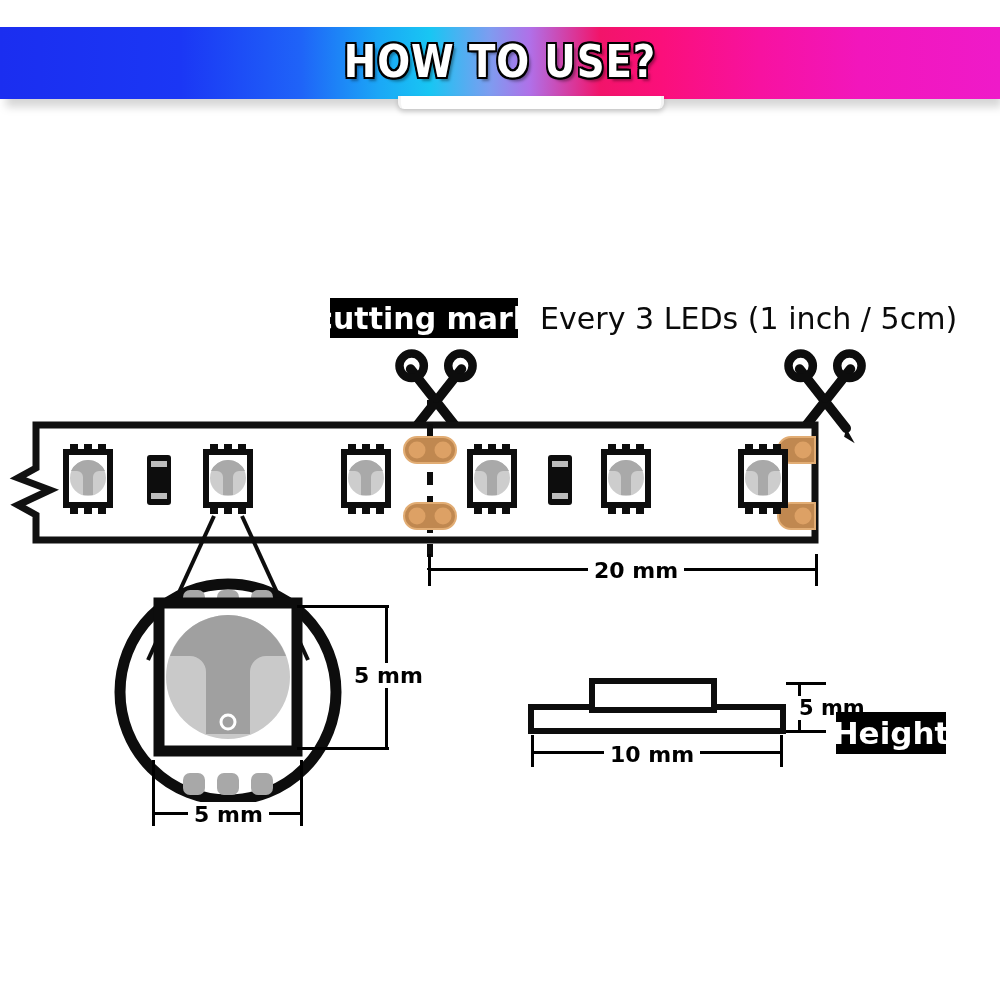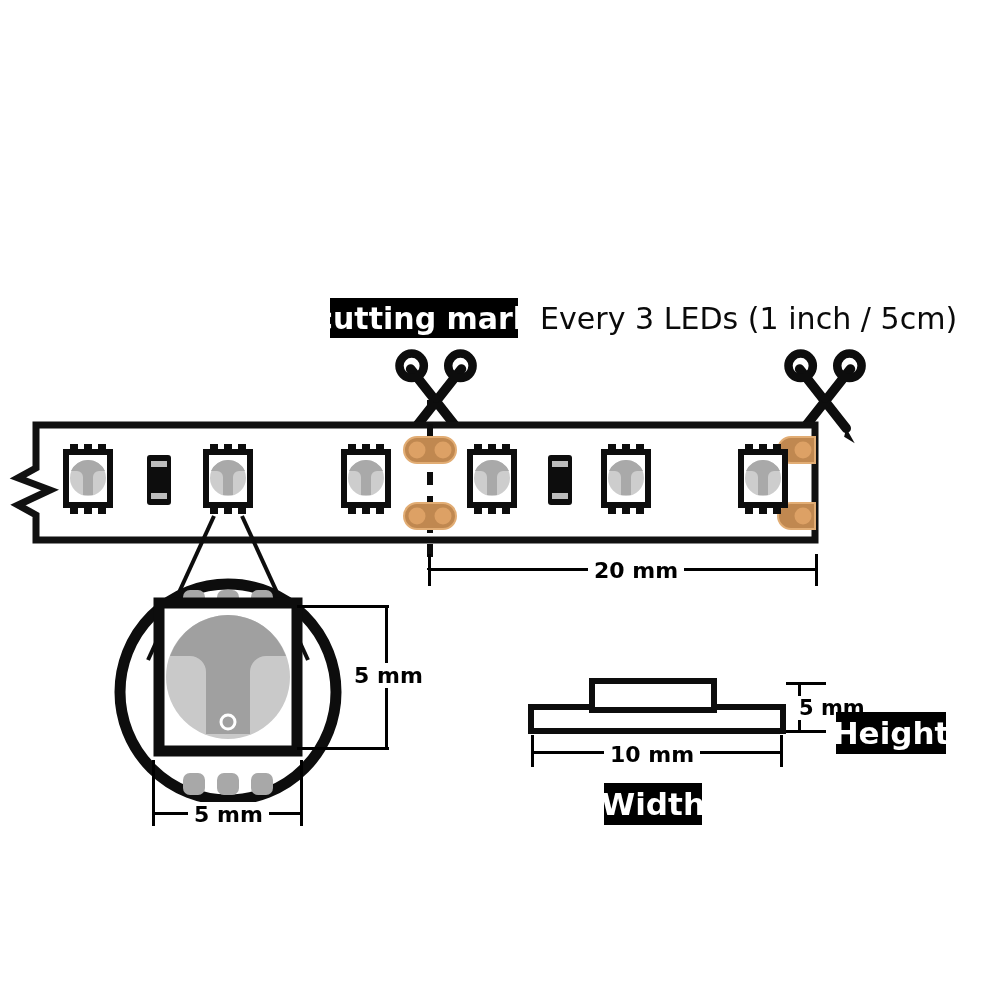--- a/index.html
+++ b/index.html
@@ -122,20 +122,26 @@
   .hline { position: absolute; background: #000; height: 3px; }
   .vline { position: absolute; background: #000; width: 3px; }
 
   svg { display:block; position:absolute; left:0; top:0; overflow:visible; }
 </style>
 </head>
 <body>
 
 <div id="page">
 
+  <div class="banner-wrap">
+    <div class="banner-shadow"></div>
+    <div class="banner-bar"></div>
+    <div class="banner-title">HOW TO USE?</div>
+    <div class="banner-notch"></div>
+  </div>
 
   <div class="lbl-black-bg" style="left:330px; top:298px; width:188px; height:40px; font-size:30px;">cutting mark</div>
 
   <div class="lbl-plain" style="left:540px; top:300px; font-size:31px; transform:scaleX(0.97); transform-origin:left center;">Every 3 LEDs (1 inch / 5cm)</div>
 
   <svg width="1000" height="1000" style="position:absolute;left:0;top:0;pointer-events:none;">
 
     <g transform="translate(400,352) scale(1.06)">
       <g fill="none" stroke="#0d0d0d" stroke-width="9" stroke-linecap="round">
         <line x1="10" y1="16" x2="54" y2="72"></line>
@@ -316,15 +322,14 @@
 
   <div>
     <div class="vline" style="left:531px; top:735px; height:32px;"></div>
     <div class="vline" style="left:780px; top:735px; height:32px;"></div>
     <div class="hline" style="left:531px; top:751px; width:252px;"></div>
     <div class="dim-text" style="left:604px; top:742px;">10 mm</div>
   </div>
 
   <div class="lbl-black-bg" style="left:836px; top:680px; width:110px; height:42px; font-size:31px;margin-top:32px;">Height</div>
 
-  <div class="lbl-black-bg" style="left:604px; top:783px; width:98px; height:42px; font-size:31px;">Width</div>
 
 </div>
 
 </body></html>

